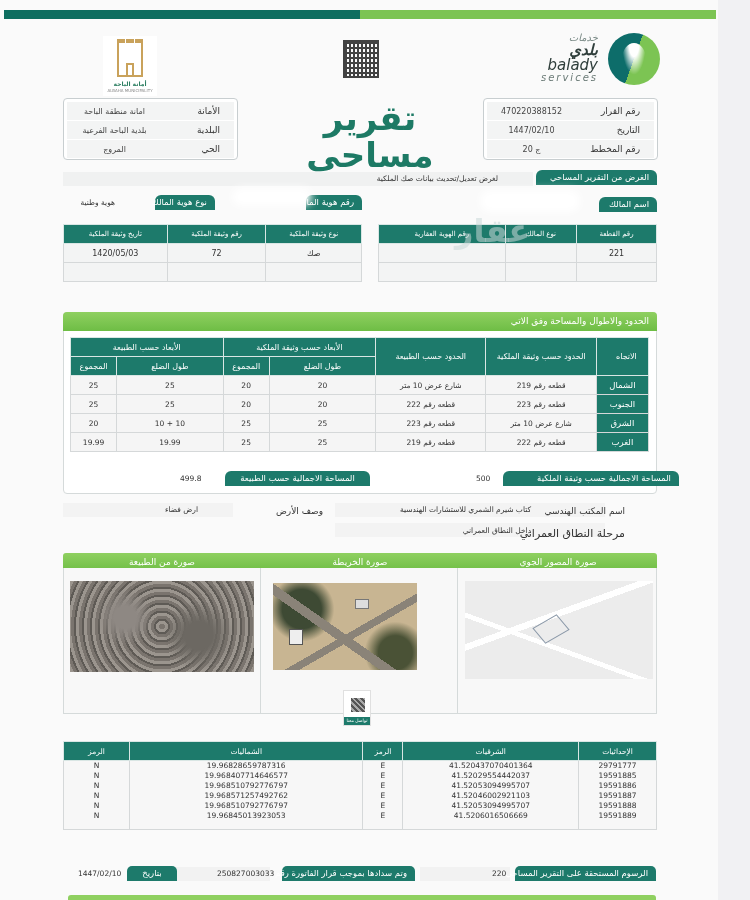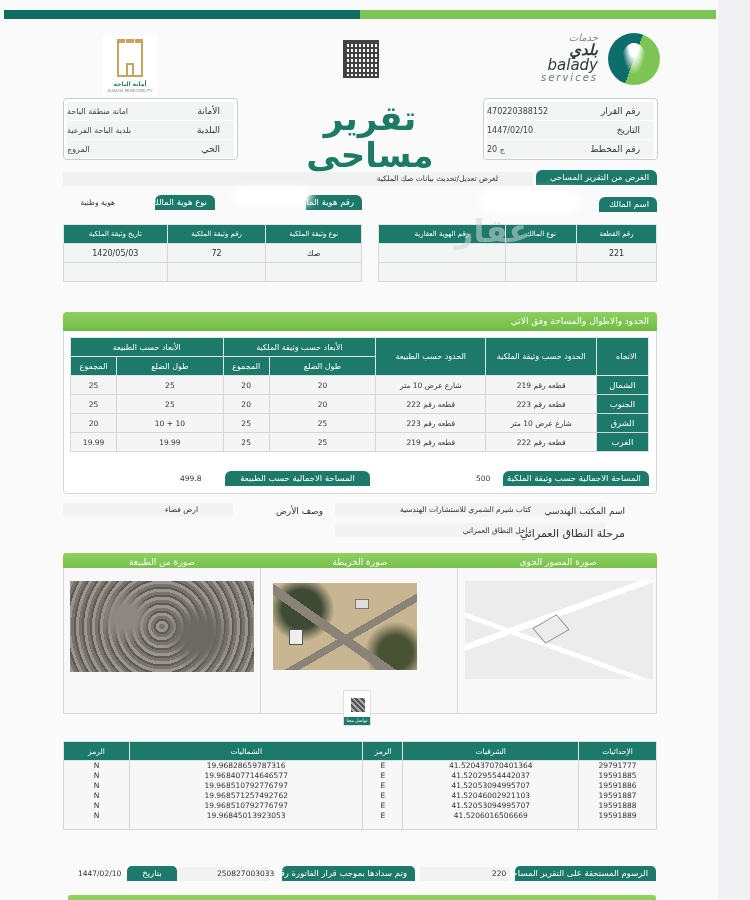--- a/index.html
+++ b/index.html
@@ -40,21 +40,21 @@
   .balady-text { position:absolute; right:62px; top:0; text-align:right; line-height:1;font-style:italic; }
   .balady-text .ar1 { font-size:10px; color:#7a8a86; direction:rtl; }
   .balady-text .ar2 { font-size:15px; color:#2f3e3b; direction:rtl; font-weight:bold; }
   .balady-text .en1 { font-size:15px; color:#2f3e3b; }
   .balady-text .en2 { font-size:10px; color:#6a7a76; letter-spacing:2px; }
 
   
   .info-box { position:absolute; top:98px; width:175px; height:62px; border:1px solid #c8ced0; border-radius:4px; background:#fff; padding:3px; direction:rtl; }
   .info-row { display:flex; height:18px; align-items:center; font-size:8px; background:#f3f4f4; margin-bottom:1px; }
   .info-row .lbl { width:70px; padding-right:14px; color:#333; font-size:9px; }
-  .info-row .val { flex:1; text-align:left; padding-right:8px; color:#444; }
+  .info-row .val { flex:1; text-align:center; padding-right:8px; color:#444; }
   .info-box.left .info-row .lbl { width:64px; }
 
   .title { position:absolute; left:270px; top:100px; width:200px; text-align:center; direction:rtl; }
   .title h1 { font-size:34px; color:#1d7a65; font-weight:bold; line-height:1.1; }
   .title p { font-size:6.5px; color:#777; margin-top:2px; }
   .title p b { color:#7cc453; }
 
   
   .pill { position:absolute; background:#1d7a6b; color:#fff; font-size:8.5px; height:15px; line-height:15px; padding:0 8px; border-radius:6px 6px 0 0; direction:rtl; text-align:right; white-space:nowrap; }
   .strip { position:absolute; height:14px; background:#f0f1f1; }
@@ -271,21 +271,21 @@
       <td class="dir">الغرب</td>
       <td>قطعه رقم 222</td>
       <td>قطعه رقم 219</td>
       <td>25</td>
       <td>25</td>
       <td>19.99</td>
       <td>19.99</td>
     </tr>
   </tbody>
     </table>
-  <div class="pill" style="left:503px; top:471px; width:146px;">المساحة الاجمالية حسب وثيقة الملكية</div>
+  <div class="pill" style="left:503px; top:471px; width:176px;">المساحة الاجمالية حسب وثيقة الملكية</div>
   <div class="plain" style="left:476px; top:474px;">500</div>
   <div class="pill" style="left:225px; top:471px; width:145px; text-align:center;">المساحة الاجمالية حسب الطبيعة</div>
   <div class="plain" style="left:180px; top:474px;">499.8</div>
 
   <div class="strip" style="left:335px; top:503px; width:270px; background:#f3f3f3;"></div>
   <div class="strip" style="left:63px; top:503px; width:170px; background:#f3f3f3;"></div>
   <div class="strip" style="left:335px; top:523px; width:270px; background:#f3f3f3;"></div>
   <div class="plain" style="right:93px; top:506px; font-size:9px;">اسم المكتب الهندسي</div>
   <div class="plain" style="right:187px; top:505px;">كتاب شيرم الشمري للاستشارات الهندسية</div>
   <div class="plain" style="right:395px; top:506px; font-size:9px;">وصف الأرض</div>

